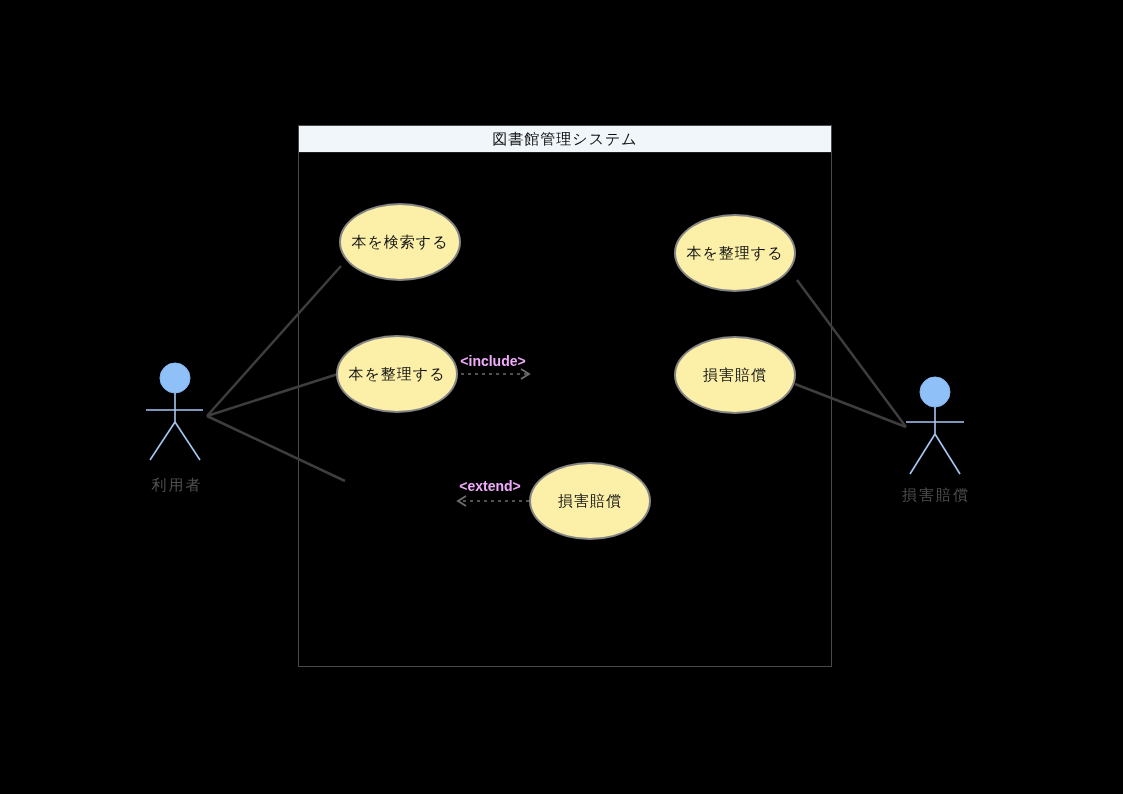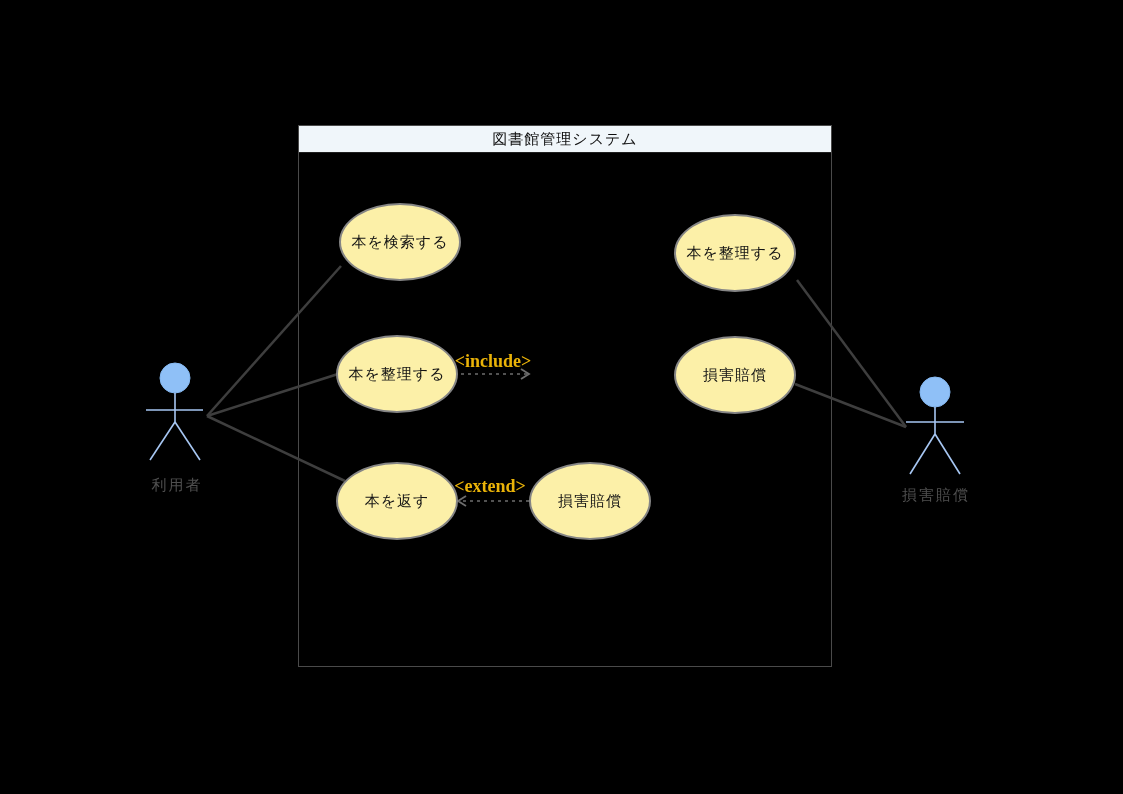--- a/index.html
+++ b/index.html
@@ -1,18 +1,18 @@
 <!DOCTYPE html>
 <html><head>
 <meta charset="utf-8">
 <style>
   html,body{margin:0;padding:0;background:#000;}
   #stage{
     position:relative;width:1123px;height:794px;background:#000;overflow:hidden;
-    font-family:Liberation Serif, serif;
+    font-family:Liberation Sans, sans-serif;
   }
   
   .sys-box{
     position:absolute;left:298px;top:125px;width:534px;height:542px;
     border:1px solid #4a4a4a;box-sizing:border-box;background:transparent;
   }
   .sys-title{
     position:absolute;left:0;top:0;width:100%;height:27px;
     background:#f0f6fa;border-bottom:1px solid #1f1f1f;box-sizing:border-box;
     display:flex;align-items:center;justify-content:center;
@@ -34,21 +34,21 @@
   .uc-damage  {left:529px;top:462px;}
   
   svg.layer{position:absolute;left:0;top:0;width:1123px;height:794px;}
   
   .actor-label{
     position:absolute;transform:translate(-50%,-50%);
     color:#4f4f4f;font-size:15px;letter-spacing:2px;white-space:nowrap;
   }
   .rel-label{
     position:absolute;transform:translate(-50%,-50%);
-    color:#eab308;font-size:18px;font-weight:bold;white-space:nowrap;
+    color:#f0abfc;font-size:14px;font-weight:bold;white-space:nowrap;
   }
 </style>
 </head>
 <body>
 
 <div id="stage">
 
   <div class="sys-box">
     <div class="sys-title">図書館管理システム</div>
   </div>
@@ -82,21 +82,20 @@
       <line x1="906" y1="422" x2="964" y2="422" stroke="#a7c7f3" stroke-width="1.6"></line>
       <line x1="935" y1="434" x2="910" y2="474" stroke="#a7c7f3" stroke-width="1.6"></line>
       <line x1="935" y1="434" x2="960" y2="474" stroke="#a7c7f3" stroke-width="1.6"></line>
     </g>
   </svg>
 
   <div class="uc uc-organize">本を整理する</div>
   <div class="uc uc-search">本を検索する</div>
   <div class="uc uc-borrow">本を整理する</div>
   <div class="uc uc-loan">損害賠償</div>
-  <div class="uc uc-return">本を返す</div>
   <div class="uc uc-damage">損害賠償</div>
 
   <div class="rel-label" style="left:493px;top:361px;">&lt;include&gt;</div>
   <div class="rel-label" style="left:490px;top:486px;">&lt;extend&gt;</div>
 
   <div class="actor-label" style="left:177px;top:485px;">利用者</div>
   <div class="actor-label" style="left:936px;top:495px;">損害賠償</div>
 
 </div>
 

